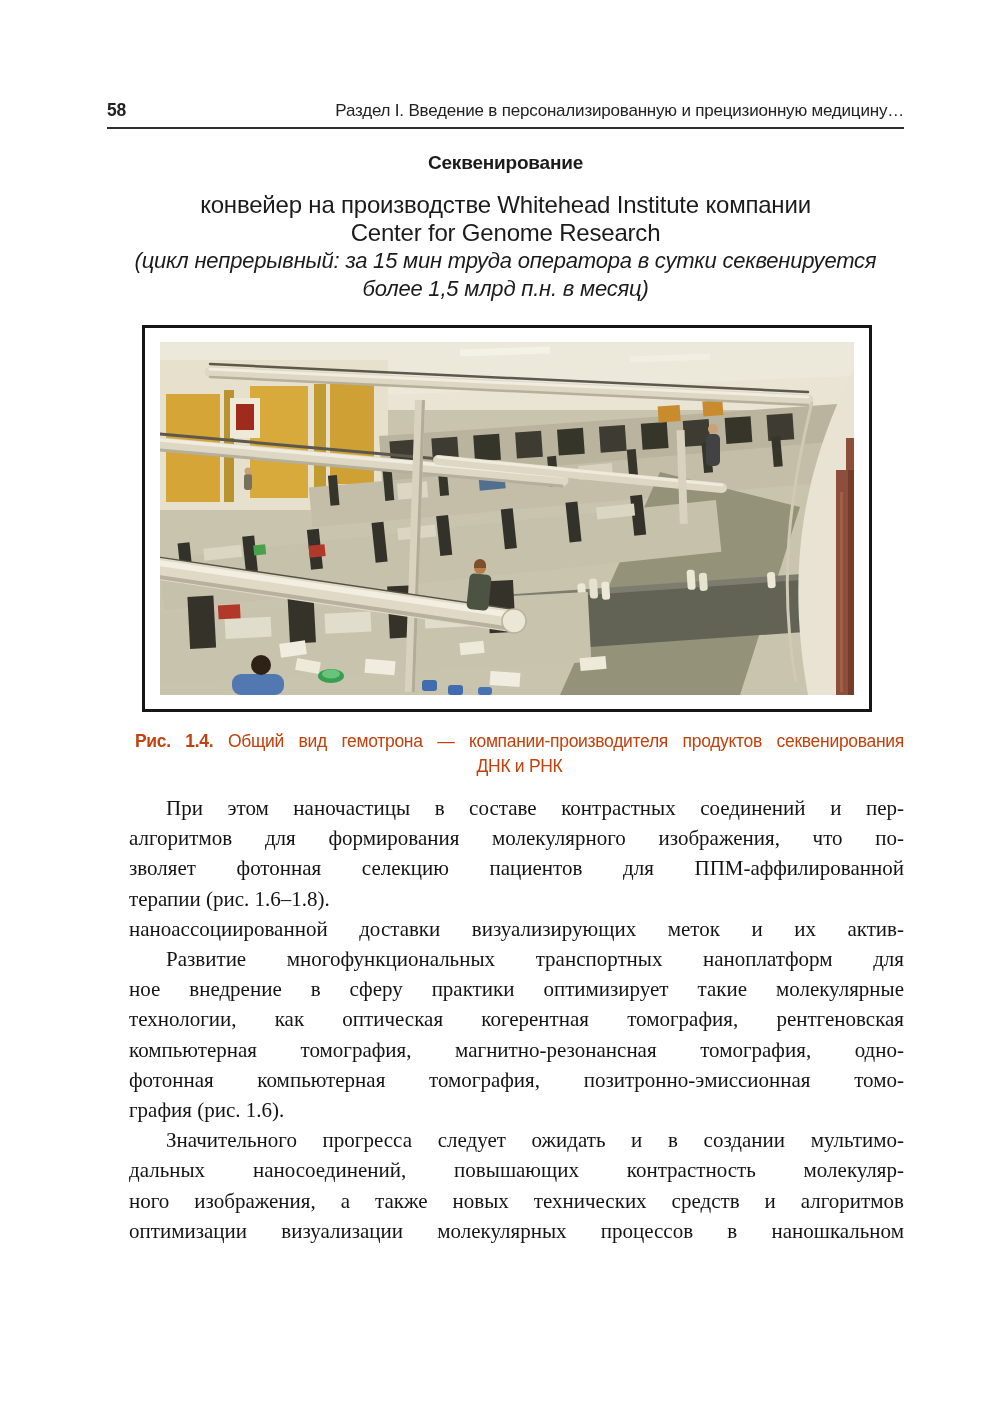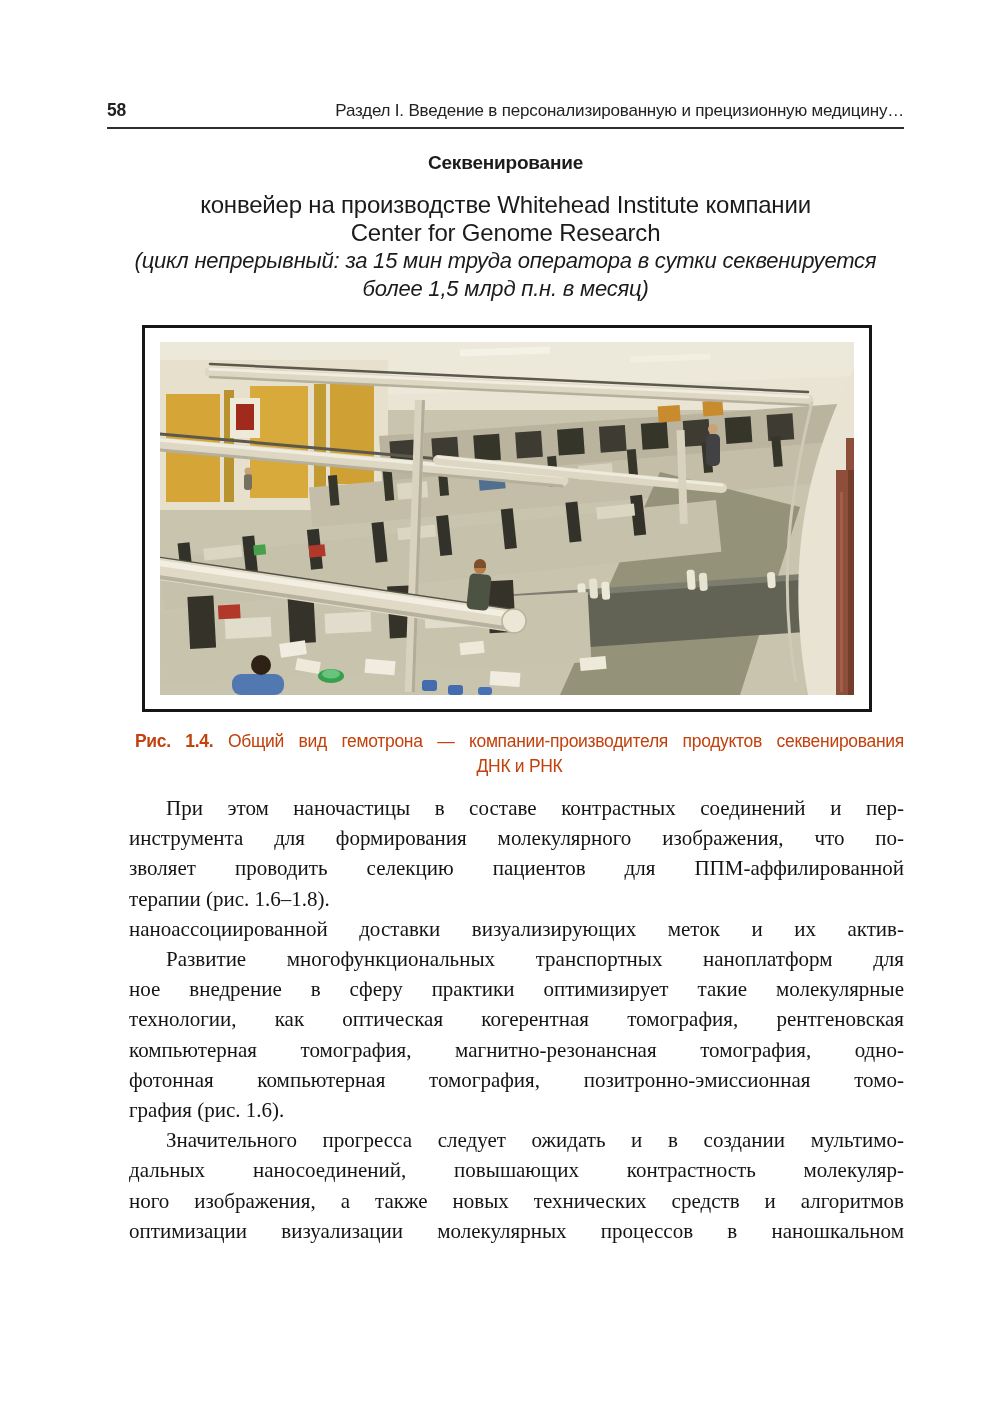--- a/index.html
+++ b/index.html
@@ -263,22 +263,22 @@
   <div class="caption">
     <div class="cap-line1">
       <span class="cap-label">Рис. 1.4.</span>
       <span>Общий вид гемотрона — компании-производителя продуктов секвенирования</span>
     </div>
     <div class="cap-line2">ДНК и РНК</div>
   </div>
 
   <div class="body-text">
     <div class="bline indent">При этом наночастицы в составе контрастных соединений и пер-</div>
-    <div class="bline">инструмента для формирования молекулярного изображения, что по-</div>
-    <div class="bline">зволяет проводить селекцию пациентов для ППМ-аффилированной</div>
+    <div class="bline">алгоритмов для формирования молекулярного изображения, что по-</div>
+    <div class="bline">зволяет фотонная селекцию пациентов для ППМ-аффилированной</div>
     <div class="bline flush">терапии (рис. 1.6–1.8).</div>
 
     <div class="bline">наноассоциированной доставки визуализирующих меток и их актив-</div>
     <div class="bline indent">Развитие многофункциональных транспортных наноплатформ для</div>
     <div class="bline">ное внедрение в сферу практики оптимизирует такие молекулярные</div>
     <div class="bline">технологии, как оптическая когерентная томография, рентгеновская</div>
     <div class="bline">компьютерная томография, магнитно-резонансная томография, одно-</div>
     <div class="bline">фотонная компьютерная томография, позитронно-эмиссионная томо-</div>
     <div class="bline flush">графия (рис. 1.6).</div>
 

